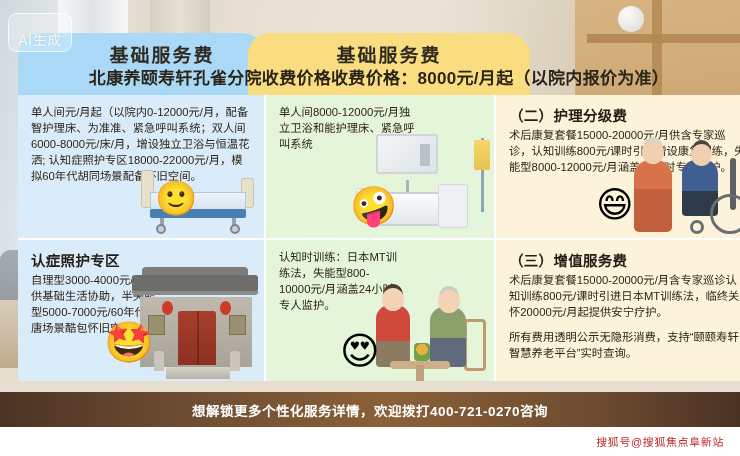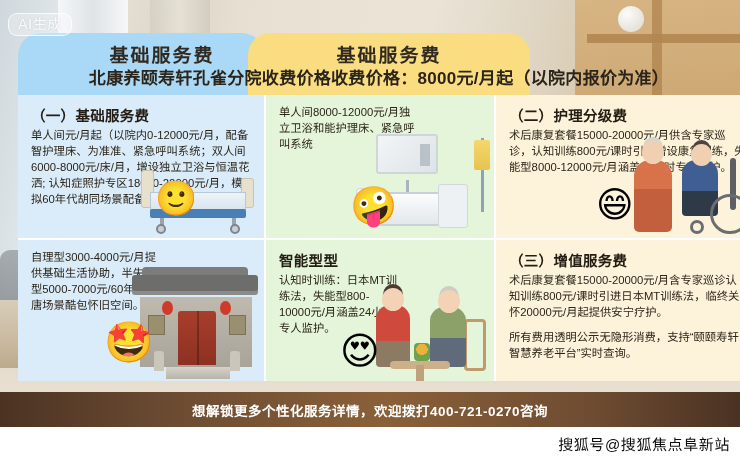--- a/index.html
+++ b/index.html
@@ -102,21 +102,21 @@
     left: 0; top: 250px; width: 120px; height: 72px;
     background: linear-gradient(180deg, rgba(120,126,130,.55), rgba(92,98,104,.6));
     border-radius: 10px 14px 0 0;
   }
 
   
   .ai-badge {
     position: absolute;
     left: 8px; top: 13px;
     z-index: 40;
-    padding: 3px 9px 4px;
+    padding: 19px 9px 4px;
     border: 1.3px solid rgba(255,255,255,.78);
     border-radius: 9px;
     background: rgba(255,255,255,.26);
     color: rgba(255,255,255,.88);
     font-size: 14px;
     line-height: 1;
     letter-spacing: .5px;
     font-family: "DejaVu Sans", "Liberation Sans", sans-serif;
     text-shadow: 0 0 2px rgba(120,120,120,.28);
     white-space: nowrap;
@@ -430,23 +430,23 @@
   }
 
   .watermark-area {
     position: absolute;
     left: 0; right: 0; top: 427px; bottom: 0;
     background: #ffffff;
     z-index: 30;
   }
   .watermark {
     position: absolute;
-    right: 10px; top: 6px;
-    font-size: 15px;
-    color: #000000;
+    right: 16px; top: 6px;
+    font-size: 11px;
+    color: #b91c1c;
     letter-spacing: .6px;
     white-space: nowrap;
     text-shadow: .7px .7px 0 rgba(255,255,255,.95);
     opacity: .95;
   }
 </style>
 </head>
 <body>
 
 <div class="backdrop">
@@ -476,36 +476,36 @@
       <span class="hs-title">基础服务费</span>
     </div>
     <div class="header-sub">北康养颐寿轩孔雀分院收费价格收费价格：8000元/月起（以院内报价为准）</div>
   </div>
 
   <div class="body-cols">
 
     <div class="col col-1">
 
       <div class="cell">
-        <div class="cell-title">（一）基础服务费</div>
         <div class="cell-text">单人间元/月起（以院内0-12000元/月，配备智护理床、为准准、紧急呼叫系统；双人间6000-8000元/床/月，增设独立卫浴与恒温花洒; 认知症照护专区18000-22000元/月，模拟60年代胡同场景配备怀旧空间。</div>
         <div class="art art-bed">
           <div class="bed-head"></div>
           <div class="bed-foot"></div>
           <div class="bed-mattress"></div>
           <div class="bed-base"></div>
           <div class="bed-leg l"></div>
           <div class="bed-leg r"></div>
           <div class="bed-wheel l"></div>
           <div class="bed-wheel r"></div>
         </div>
         <div class="emoji" style="left:137px; top:86px;">🙂</div>
       </div>
 
       <div class="cell">
+        <div class="cell-title">认症照护专区</div>
         <div class="cell-text" style="width:135px;">自理型3000-4000元/月提供基础生活协助，半失能型5000-7000元/60年代胡唐场景酷包怀旧空间。</div>
         <div class="art art-house">
           <div class="h-roof2"></div>
           <div class="h-roof"></div>
           <div class="h-wall"></div>
           <div class="h-lantern a"></div>
           <div class="h-lantern b"></div>
           <div class="h-window a"></div>
           <div class="h-window b"></div>
           <div class="h-door"></div>
@@ -528,21 +528,20 @@
           <div class="b-iv"></div>
           <div class="b-sink"></div>
           <div class="b-faucet"></div>
           <div class="b-tub"></div>
           <div class="b-cab"></div>
         </div>
         <div class="emoji" style="left:84px; top:92px; font-size:38px;">🤪</div>
       </div>
 
       <div class="cell">
-        <div class="cell-title">智能型型</div>
         <div class="cell-text" style="width:118px;">认知时训练：日本MT训练法，失能型800-10000元/月涵盖24小时专人监护。</div>
         <div class="art art-couple">
           <div class="c-chair"></div>
           <div class="c-woman"></div>
           <div class="c-woman-head"></div>
           <div class="c-man"></div>
           <div class="c-man-head"></div>
           <div class="c-table"></div>
           <div class="c-tableleg"></div>
           <div class="c-plant"></div>

